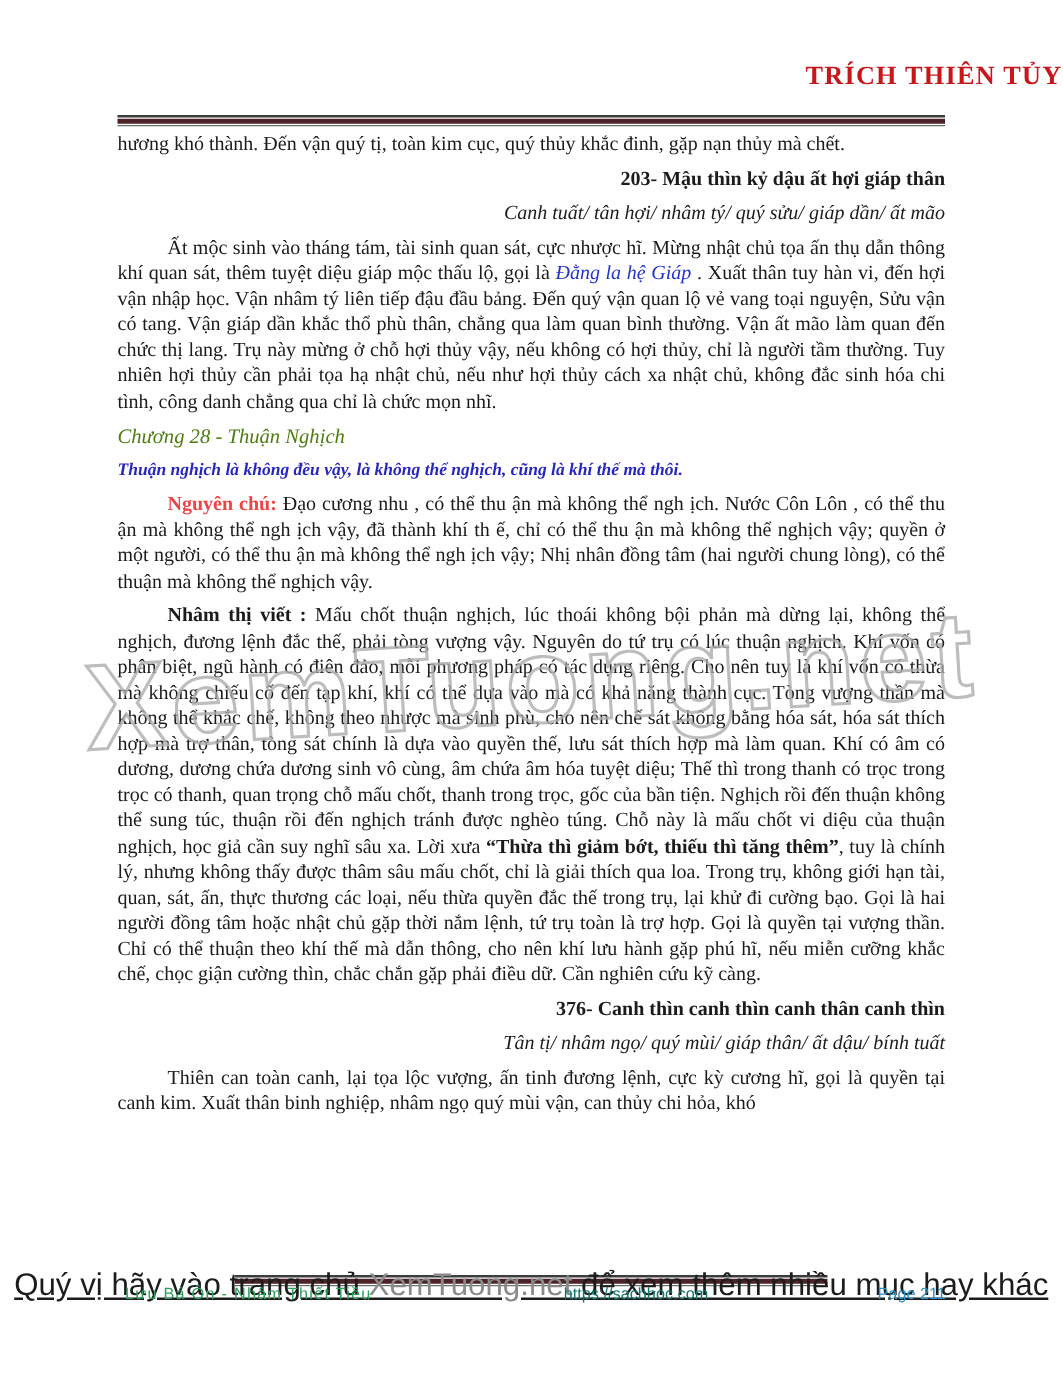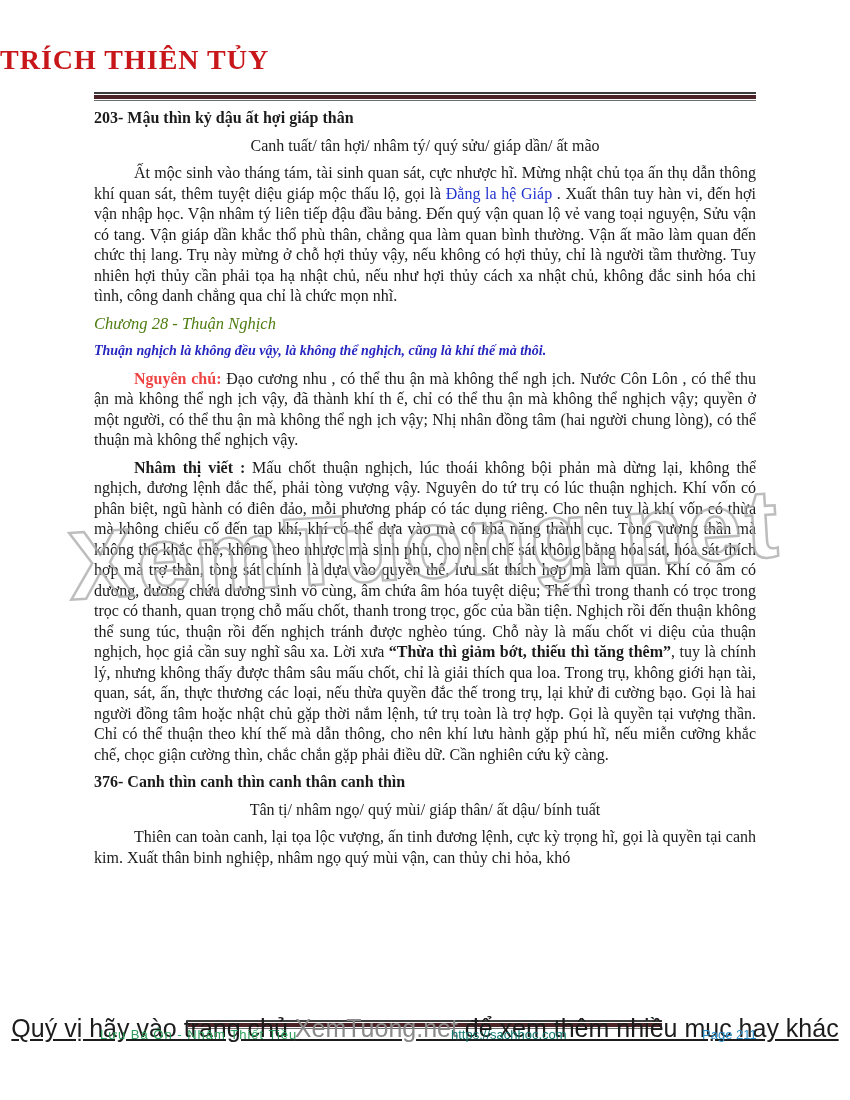--- a/index.html
+++ b/index.html
@@ -7,22 +7,22 @@
     position:relative;
     width:850px;height:1100px;
     background:#ffffff;
     font-family:"Liberation Serif", serif;
     color:#1b1b1b;
     overflow:hidden;
   }
   .page-title{
     margin:0;
     padding-top:46px;
-    text-align:left;
-    font-size:28px;
+    text-align:right;
+    font-size:21px;
     line-height:28px;
     font-weight:bold;
     color:#c8171b;
     letter-spacing:1px;
   }
   .rule{
     margin:18px 94px 0;
   }
   .rule .thin-top{height:2px;background:#3c3c3c;}
   .rule .thick{height:4px;background:#4c2326;margin-top:1px;}
@@ -35,47 +35,48 @@
     font-size:16px;
     line-height:20.5px;
   }
   .content p{margin:7px 0 0;}
   .content p.first{margin-top:5px;}
   .content p.indent{text-indent:40px;}
   .entry-heading{
     margin:9px 0 0;
     font-weight:bold;
     margin-left:40px;
-    text-align:left;
+    text-align:right;
   }
   .pillars{
     margin:7px 0 0;
     margin-left:40px;
-    text-align:center;
+    text-align:right;
+    font-style:italic;
   }
   .chapter-title{
     margin:10px 0 0;
     margin-left:40px;
     color:#4d7c0f;
     font-style:italic;
     font-size:16.5px;
     text-align:left;
   }
   .chapter-motto{
     margin:10px 0 0;
     margin-left:40px;
     color:#2626c0;
     font-style:italic;
     font-weight:bold;
     font-size:14px;
     text-align:left;
   }
   .green-label{font-weight:bold;color:#ef4444;}
   .bold-label{font-weight:bold;}
-  .blue-term{color:#2233cc;margin-top:43px;}
+  .blue-term{color:#2233cc;font-style:italic;margin-top:43px;}
   .bold-quote{font-weight:bold;}
 
   .watermark{
     position:absolute;
     left:50%;top:545px;
     transform:translate(-50%,-50%) rotate(-3.5deg);
     font-family:"Liberation Sans", sans-serif;
     font-weight:bold;
     font-size:97px;
     letter-spacing:4px;
@@ -122,40 +123,41 @@
   <h1 class="page-title">TRÍCH THIÊN TỦY</h1>
 
   <div class="rule">
     <div class="thin-top"></div>
     <div class="thick"></div>
     <div class="thin-bottom"></div>
   </div>
 
   <div class="content">
 
+    <p class="first">hương khó thành. Đến vận quý tị, toàn kim cục, quý thủy khắc đinh, gặp nạn thủy mà chết.</p>
 
     <p class="entry-heading">203- Mậu thìn kỷ dậu ất hợi giáp thân</p>
 
     <p class="pillars">Canh tuất/ tân hợi/ nhâm tý/ quý sửu/ giáp dần/ ất mão</p>
 
     <p class="indent"><span>Ất mộc sinh vào tháng tám, tài sinh quan sát, cực nhược hĩ. Mừng nhật chủ tọa ấn thụ dẫn thông khí quan sát, thêm tuyệt diệu giáp mộc thấu lộ, gọi là </span><span class="blue-term">Đằng la hệ Giáp</span><span> . Xuất thân tuy hàn vi, đến hợi vận nhập học. Vận nhâm tý liên tiếp đậu đầu bảng. Đến quý vận quan lộ vẻ vang toại nguyện, Sửu vận có tang. Vận giáp dần khắc thổ phù thân, chẳng qua làm quan bình thường. Vận ất mão làm quan đến chức thị lang. Trụ này mừng ở chỗ hợi thủy vậy, nếu không có hợi thủy, chỉ là người tầm thường. Tuy nhiên hợi thủy cần phải tọa hạ nhật chủ, nếu như hợi thủy cách xa nhật chủ, không đắc sinh hóa chi tình, công danh chẳng qua chỉ là chức mọn nhĩ.</span></p>
 
     <p class="chapter-title">Chương 28 - Thuận Nghịch</p>
 
     <p class="chapter-motto">Thuận nghịch là không đều vậy, là không thể nghịch, cũng là khí thế mà thôi.</p>
 
     <p class="indent"><span class="green-label">Nguyên chú:</span><span> Đạo cương nhu , có thể thu ận mà không thể ngh ịch. Nước Côn Lôn , có thể thu ận mà không thể ngh ịch vậy, đã thành khí th ế, chỉ có thể thu ận mà không thể nghịch vậy; quyền ở một người, có thể thu ận mà không thể ngh ịch vậy; Nhị nhân đồng tâm (hai người chung lòng), có thể thuận mà không thể nghịch vậy.</span></p>
 
     <p class="indent"><span class="bold-label">Nhâm thị viết :</span><span> Mấu chốt thuận nghịch, lúc thoái không bội phản mà dừng lại, không thể nghịch, đương lệnh đắc thế, phải tòng vượng vậy. Nguyên do tứ trụ có lúc thuận nghịch. Khí vốn có phân biệt, ngũ hành có điên đảo, mỗi phương pháp có tác dụng riêng. Cho nên tuy là khí vốn có thừa mà không chiếu cố đến tạp khí, khí có thể dựa vào mà có khả năng thành cục. Tòng vượng thần mà không thể khắc chế, không theo nhược mà sinh phù, cho nên chế sát không bằng hóa sát, hóa sát thích hợp mà trợ thân, tòng sát chính là dựa vào quyền thế, lưu sát thích hợp mà làm quan. Khí có âm có dương, dương chứa dương sinh vô cùng, âm chứa âm hóa tuyệt diệu; Thế thì trong thanh có trọc trong trọc có thanh, quan trọng chỗ mấu chốt, thanh trong trọc, gốc của bần tiện. Nghịch rồi đến thuận không thể sung túc, thuận rồi đến nghịch tránh được nghèo túng. Chỗ này là mấu chốt vi diệu của thuận nghịch, học giả cần suy nghĩ sâu xa. Lời xưa </span><span class="bold-quote">“Thừa thì giảm bớt, thiếu thì tăng thêm”</span><span>, tuy là chính lý, nhưng không thấy được thâm sâu mấu chốt, chỉ là giải thích qua loa. Trong trụ, không giới hạn tài, quan, sát, ấn, thực thương các loại, nếu thừa quyền đắc thế trong trụ, lại khử đi cường bạo. Gọi là hai người đồng tâm hoặc nhật chủ gặp thời nắm lệnh, tứ trụ toàn là trợ hợp. Gọi là quyền tại vượng thần. Chỉ có thể thuận theo khí thế mà dẫn thông, cho nên khí lưu hành gặp phú hĩ, nếu miễn cưỡng khắc chế, chọc giận cường thìn, chắc chắn gặp phải điều dữ. Cần nghiên cứu kỹ càng.</span></p>
 
     <p class="entry-heading">376- Canh thìn canh thìn canh thân canh thìn</p>
 
     <p class="pillars">Tân tị/ nhâm ngọ/ quý mùi/ giáp thân/ ất dậu/ bính tuất</p>
 
-    <p class="indent">Thiên can toàn canh, lại tọa lộc vượng, ấn tinh đương lệnh, cực kỳ trọng hĩ, gọi là quyền tại canh kim. Xuất thân binh nghiệp, nhâm ngọ quý mùi vận, can thủy chi hỏa, khó</p>
+    <p class="indent">Thiên can toàn canh, lại tọa lộc vượng, ấn tinh đương lệnh, cực kỳ cương hĩ, gọi là quyền tại canh kim. Xuất thân binh nghiệp, nhâm ngọ quý mùi vận, can thủy chi hỏa, khó</p>
 
   </div>
 
   <div class="watermark">XemTuong.net</div>
 
   <div class="rule bottom-rule">
     <div class="thin-top"></div>
     <div class="thick"></div>
     <div class="thin-bottom"></div>
   </div>

